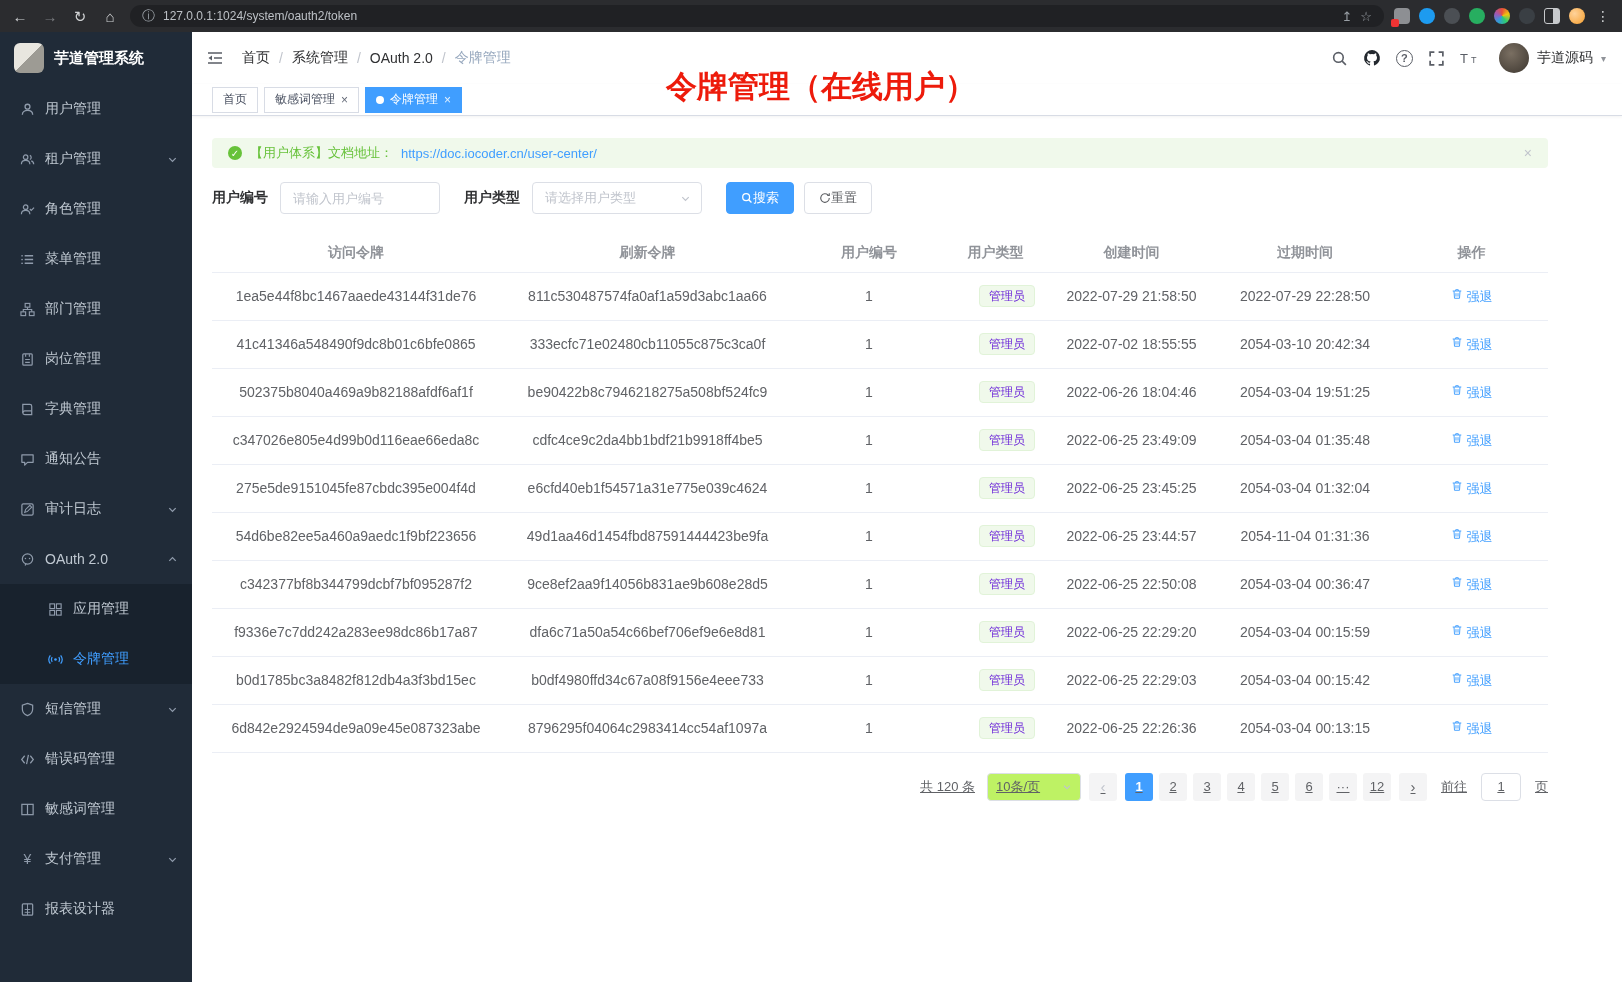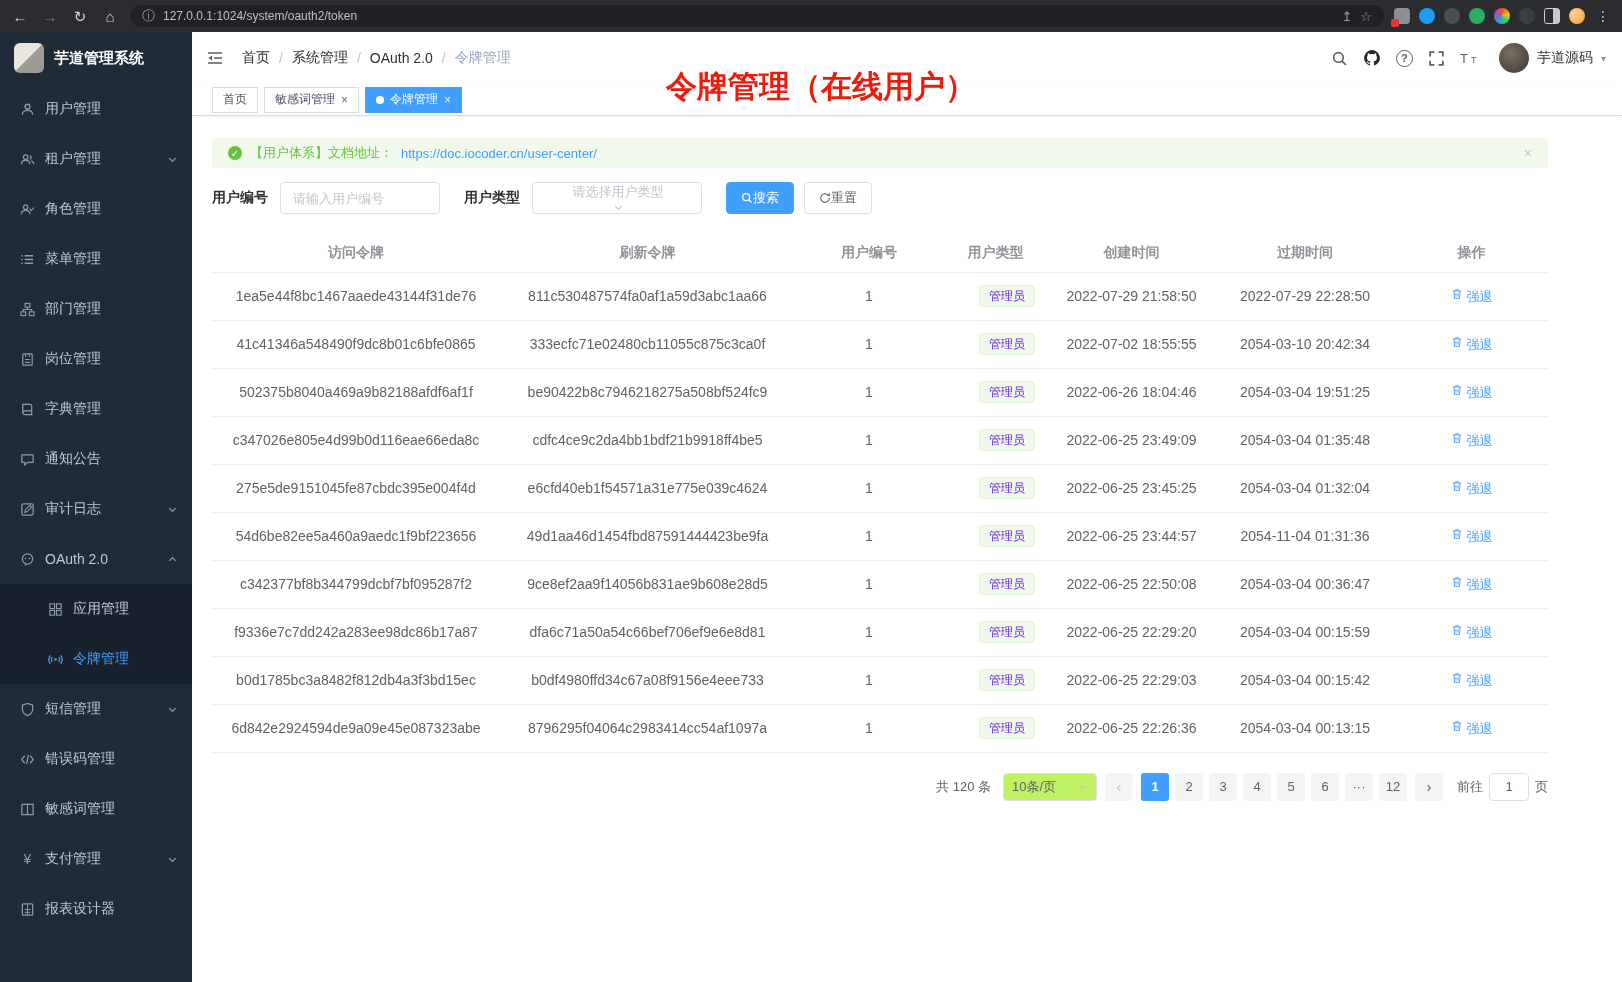--- a/index.html
+++ b/index.html
@@ -73,41 +73,41 @@
   .alert { height:30px; background:#f0f9eb; border-radius:4px; display:flex; align-items:center; gap:8px; padding:0 16px; font-size:13px; }
   .alert-check { width:14px; height:14px; border-radius:50%; background:#67c23a; color:#fff; font-size:10px; display:flex; align-items:center; justify-content:center; flex:none; }
   .alert-text { color:#67c23a; }
   .alert-link { color:#409eff; text-decoration:none; }
   .alert-close { margin-left:auto; color:#c0c4cc; font-style:normal; cursor:pointer; font-size:14px; }
 
   .filter { display:flex; align-items:center; margin-top:14px; font-size:14px; }
   .f-label { font-weight:700; color:#303133; margin-right:12px; white-space:nowrap; }
   .f-input { width:160px; height:32px; border:1px solid #dcdfe6; border-radius:4px; padding:0 12px; font-size:13px; color:#606266; outline:none; margin-right:24px; }
   .f-input::placeholder { color:#c0c4cc; }
-  .f-select { width:170px; height:32px; border:1px solid #dcdfe6; border-radius:4px; padding:0 10px 0 12px; font-size:13px; color:#c0c4cc; display:flex; align-items:center; justify-content:space-between; margin-right:24px; cursor:pointer; background:#fff;flex-direction:column; }
+  .f-select { width:170px; height:32px; border:1px solid #dcdfe6; border-radius:4px; padding:0 10px 0 12px; font-size:13px; color:#c0c4cc; display:flex; align-items:center; justify-content:space-between; margin-right:24px; cursor:pointer; background:#fff; }
   .btn { height:32px; border-radius:4px; padding:0 14px; font-size:13px; display:inline-flex; align-items:center; cursor:pointer; white-space:nowrap; }
   .btn-primary { background:#409eff; border:1px solid #409eff; color:#fff; margin-right:10px; }
   .btn-plain { background:#fff; border:1px solid #dcdfe6; color:#606266; }
 
   table { width:1336px; border-collapse:collapse; margin-top:20px; font-size:14px; table-layout:fixed; }
   col.c1{width:288px} col.c2{width:295px} col.c3{width:148px} col.c4{width:105px} col.c5{width:167px} col.c6{width:180px} col.c7{width:153px}
   th { height:38px; color:#909399; font-weight:700; text-align:center; border-bottom:1px solid #ebeef5; font-size:14px; }
   td { height:48px; color:#606266; text-align:center; border-bottom:1px solid #ebeef5; white-space:nowrap; overflow:hidden; }
   .tag-success { display:inline-block; padding:2px 9px; font-size:12px; line-height:1.4; color:#6d28d9; background:#f0f9eb; border:1px solid #e1f3d8; border-radius:4px;margin-left:23px; }
   .action-link { color:#409eff; font-size:13px; display:inline-flex; align-items:flex-start; gap:4px; cursor:pointer; text-decoration:none; }
 
-  .pagination { width:1336px; display:flex; align-items:center; justify-content:flex-end; gap:8px; margin-top:20px; font-size:13px; color:#606266; }
+  .pagination { width:1336px; display:flex; align-items:center; justify-content:flex-end; gap:8px; margin-top:20px; font-size:13px; color:#606266;text-decoration:underline; }
   .p-total { margin-right:4px; }
   .p-size { width:94px; height:28px; border:1px solid #dcdfe6; border-radius:4px; display:flex; align-items:center; justify-content:space-between; padding:0 8px; color:#606266; cursor:pointer; background:#bef264; }
   .p-pages { display:flex; align-items:center; gap:6px; }
   .pbtn { min-width:28px; height:28px; border-radius:3px; background:#f4f4f5; color:#606266; display:inline-flex; align-items:center; justify-content:center; font-size:13px; cursor:pointer; padding:0 4px; }
   .pbtn.active { background:#409eff; color:#fff; font-weight:700; }
   .pbtn.prev { color:#c0c4cc; font-size:15px; }
   .pbtn.next { font-size:15px; }
-  .goto { display:flex; align-items:center; gap:6px; margin-left:6px; }
+  .goto { display:flex; align-items:center; gap:14px; margin-left:6px; }
   .goto-input { width:40px; height:28px; border:1px solid #dcdfe6; border-radius:4px; text-align:center; font-size:13px; color:#606266; outline:none; }
 
   .annotation { position:absolute; left:666px; top:66px; font-size:31px; font-weight:700; color:#ed1b0b; white-space:nowrap; pointer-events:none; }
 </style>
 </head>
 <body>
 
 <div class="screen">
 
   <div class="browser-bar">

